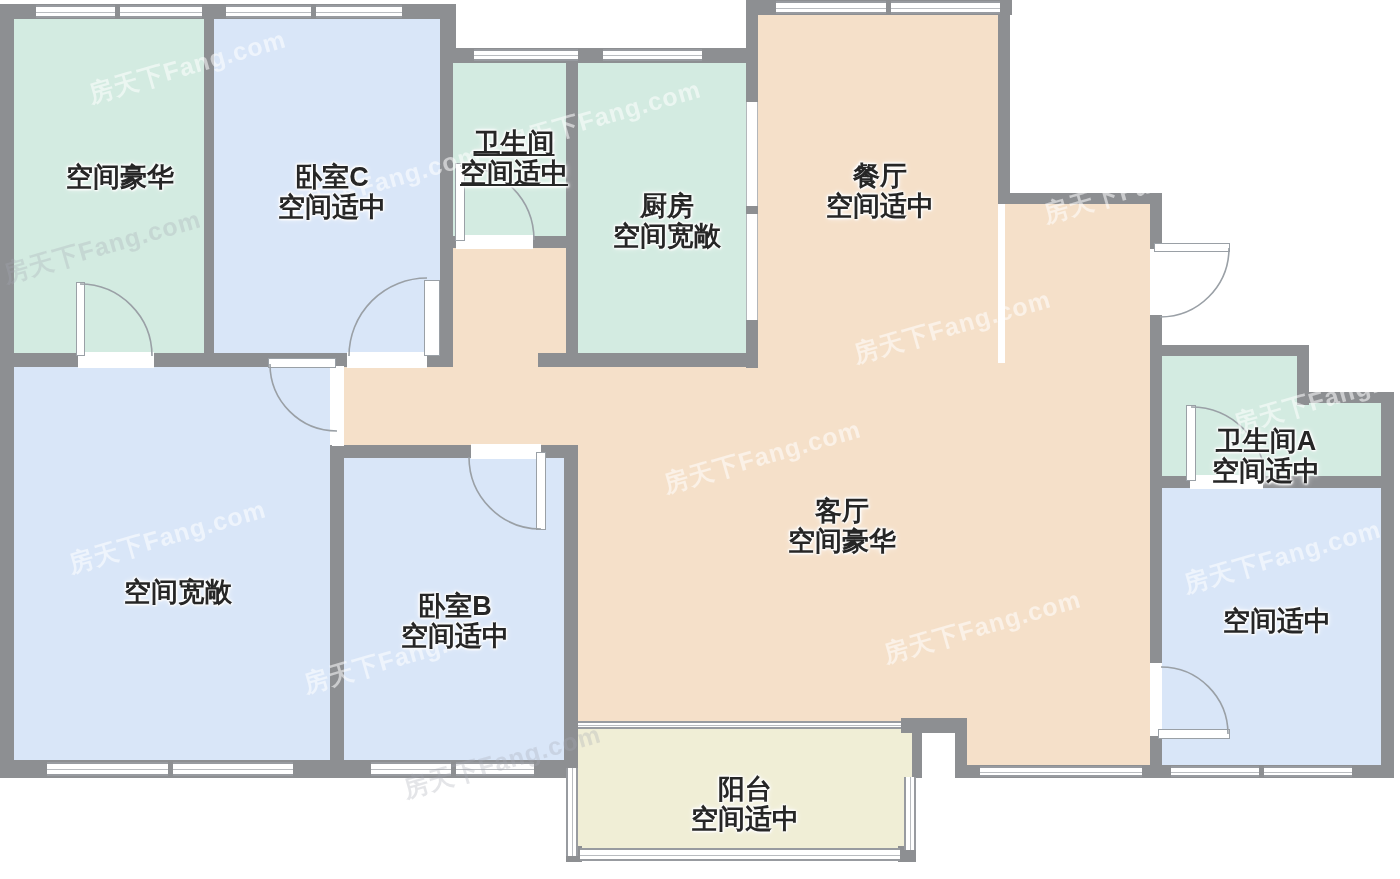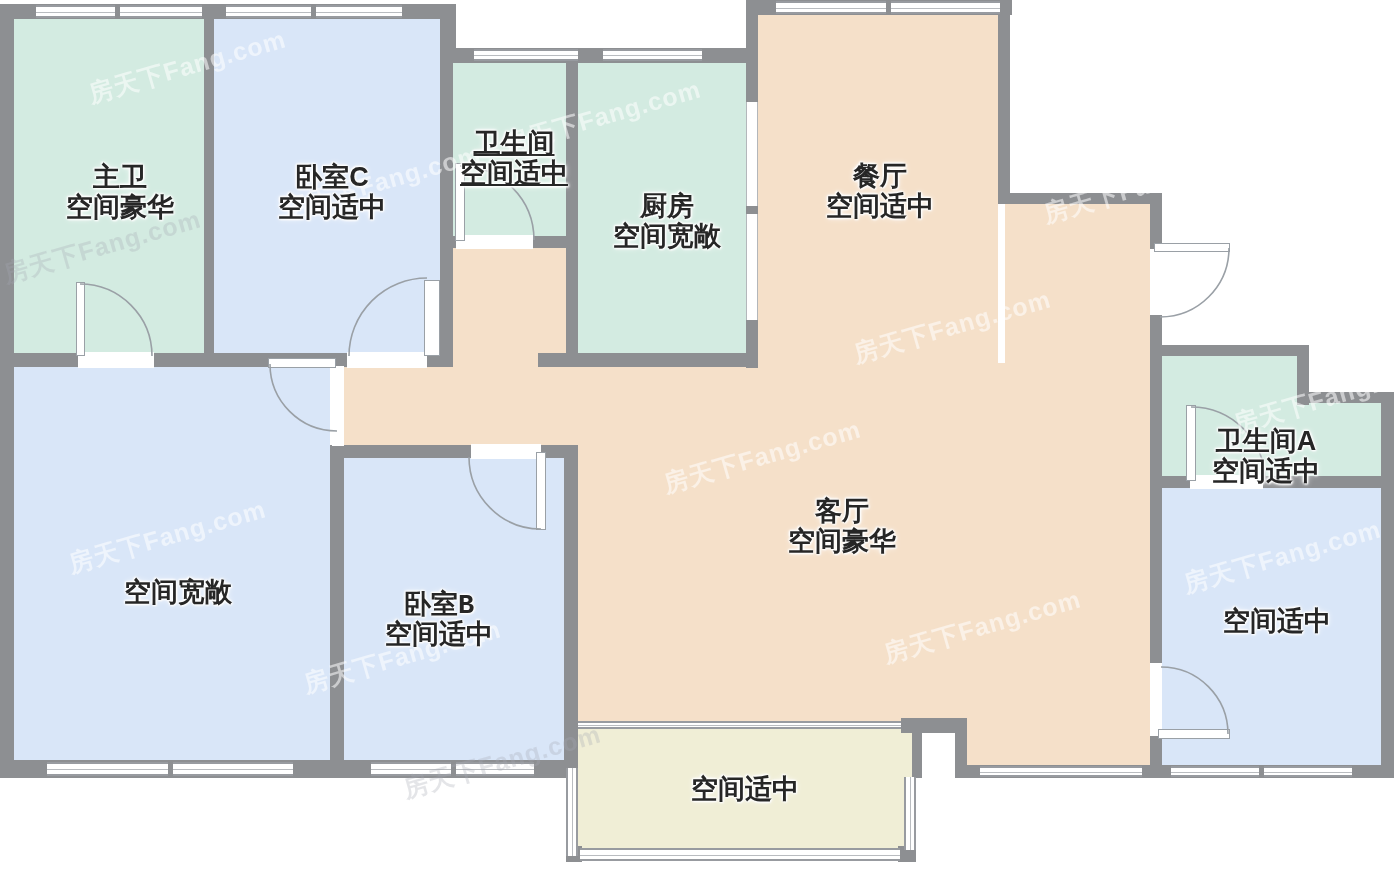--- a/index.html
+++ b/index.html
@@ -149,21 +149,20 @@
   <div class="wm lt" style="left:500px;top:100px;">房天下Fang.com</div>
   <div class="wm lt" style="left:660px;top:440px;">房天下Fang.com</div>
   <div class="wm lt" style="left:850px;top:310px;">房天下Fang.com</div>
   <div class="wm lt" style="left:1040px;top:170px;">房天下Fang.com</div>
   <div class="wm lt" style="left:880px;top:610px;">房天下Fang.com</div>
   <div class="wm lt" style="left:1180px;top:540px;">房天下Fang.com</div>
   <div class="wm" style="left:400px;top:745px;">房天下Fang.com</div>
   <div class="wm lt" style="left:1230px;top:380px;">房天下Fang.com</div>
 
   <div class="lbl" style="left:25px;top:162px;">
-    <div>主卫</div>
     <div>空间豪华</div>
   </div>
   <div class="lbl" style="left:237px;top:162px;">
     <div>卧室C</div>
     <div>空间适中</div>
   </div>
   <div class="lbl" style="left:419px;top:128px;text-decoration:underline;">
     <div>卫生间</div>
     <div>空间适中</div>
   </div>
@@ -179,24 +178,25 @@
     <div>卫生间A</div>
     <div>空间适中</div>
   </div>
   <div class="lbl" style="left:747px;top:496px;">
     <div>客厅</div>
     <div>空间豪华</div>
   </div>
   <div class="lbl" style="left:83px;top:577px;">
     <div>空间宽敞</div>
   </div>
-  <div class="lbl" style="left:344px;top:591px;font-family:Liberation Mono, monospace;">
+  <div class="lbl" style="left:360px;top:591px;">
     <div>卧室B</div>
     <div>空间适中</div>
   </div>
   <div class="lbl" style="left:1182px;top:606px;">
     <div>空间适中</div>
   </div>
   <div class="lbl" style="left:650px;top:774px;">
+    <div>阳台</div>
     <div>空间适中</div>
   </div>
 
 </div>
 
 </body></html>

